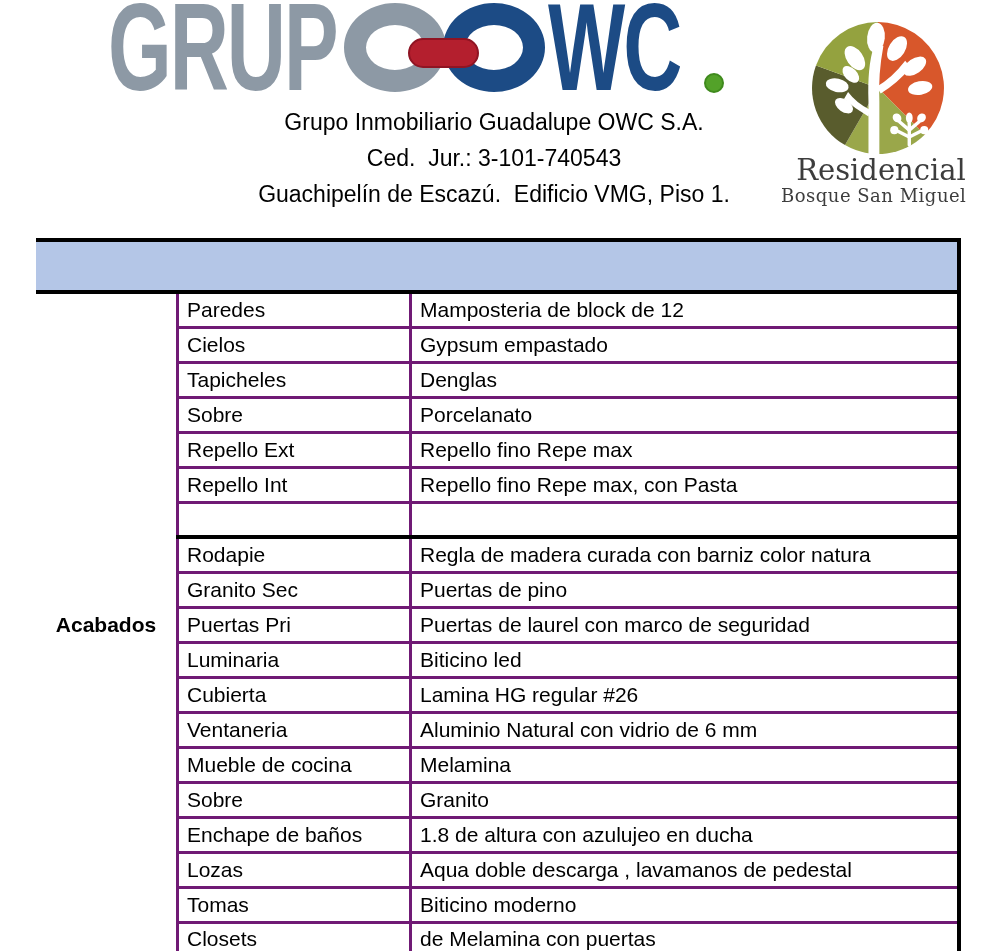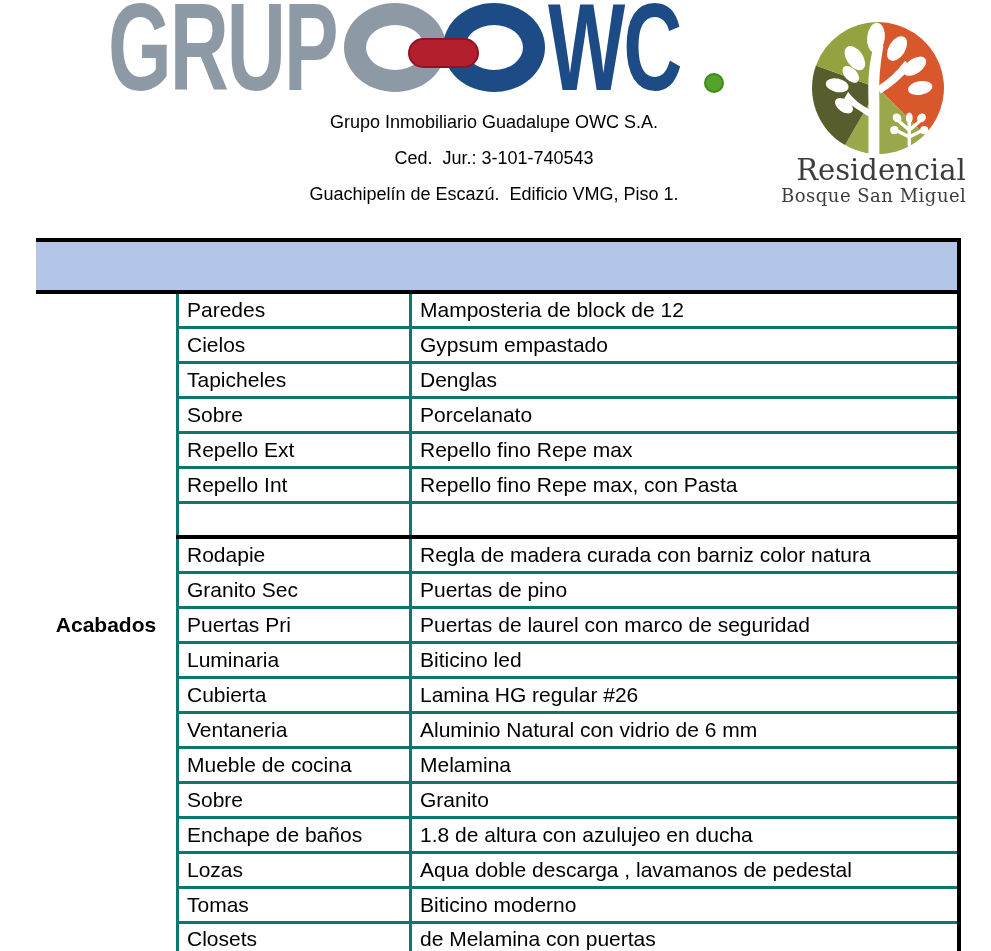--- a/index.html
+++ b/index.html
@@ -25,42 +25,42 @@
     background:#b41f2e;border:2px solid #8f1423;box-sizing:border-box;z-index:3;
   }
   .greendot{
     position:absolute;left:668px;top:73px;width:20px;height:20px;border-radius:50%;
     background:#53a229;border:2px solid #3f8a1d;box-sizing:border-box;
   }
 
   
   .address{
     position:absolute;left:130px;top:104px;width:656px;text-align:center;
-    font-size:18px;line-height:36px;color:#000;
+    font-size:23px;line-height:36px;color:#000;
   }
 
   
   .res-logo{position:absolute;left:745px;top:18px;width:200px;height:200px;}
   .res-logo svg{position:absolute;left:27px;top:2px;}
   .res-title{
     position:absolute;left:0;top:137px;width:200px;text-align:center;
     font-family:"DejaVu Serif",serif;font-size:29px;color:#3d3d3d;line-height:30px;
   }
   .res-sub{
     position:absolute;left:0;top:167px;width:200px;text-align:left;
     font-family:"DejaVu Serif",serif;font-size:18px;color:#3d3d3d;letter-spacing:0.5px;
   }
 
   
   .spec-table{
     position:absolute;left:-3px;top:238px;border-collapse:collapse;table-layout:fixed;
     border:4px solid #000;border-left:none;
   }
   .spec-table td{
-    border:3px solid #0f766e;font-size:21px;padding:0 8px;overflow:hidden;white-space:nowrap;
+    border:3px solid #701a75;font-size:21px;padding:0 8px;overflow:hidden;white-space:nowrap;
     vertical-align:middle;
   }
   .band-row td{
     background:#b4c6e7;height:48px;border-top:4px solid #000;border-bottom:4px solid #000;
   }
   .spec-table tbody tr{height:35px;}
   .sep-row td{border-bottom:4px solid #000;}
   .section-cell{
     font-weight:bold;text-align:center;font-size:21px;vertical-align:middle;padding:0 2px;
   }

